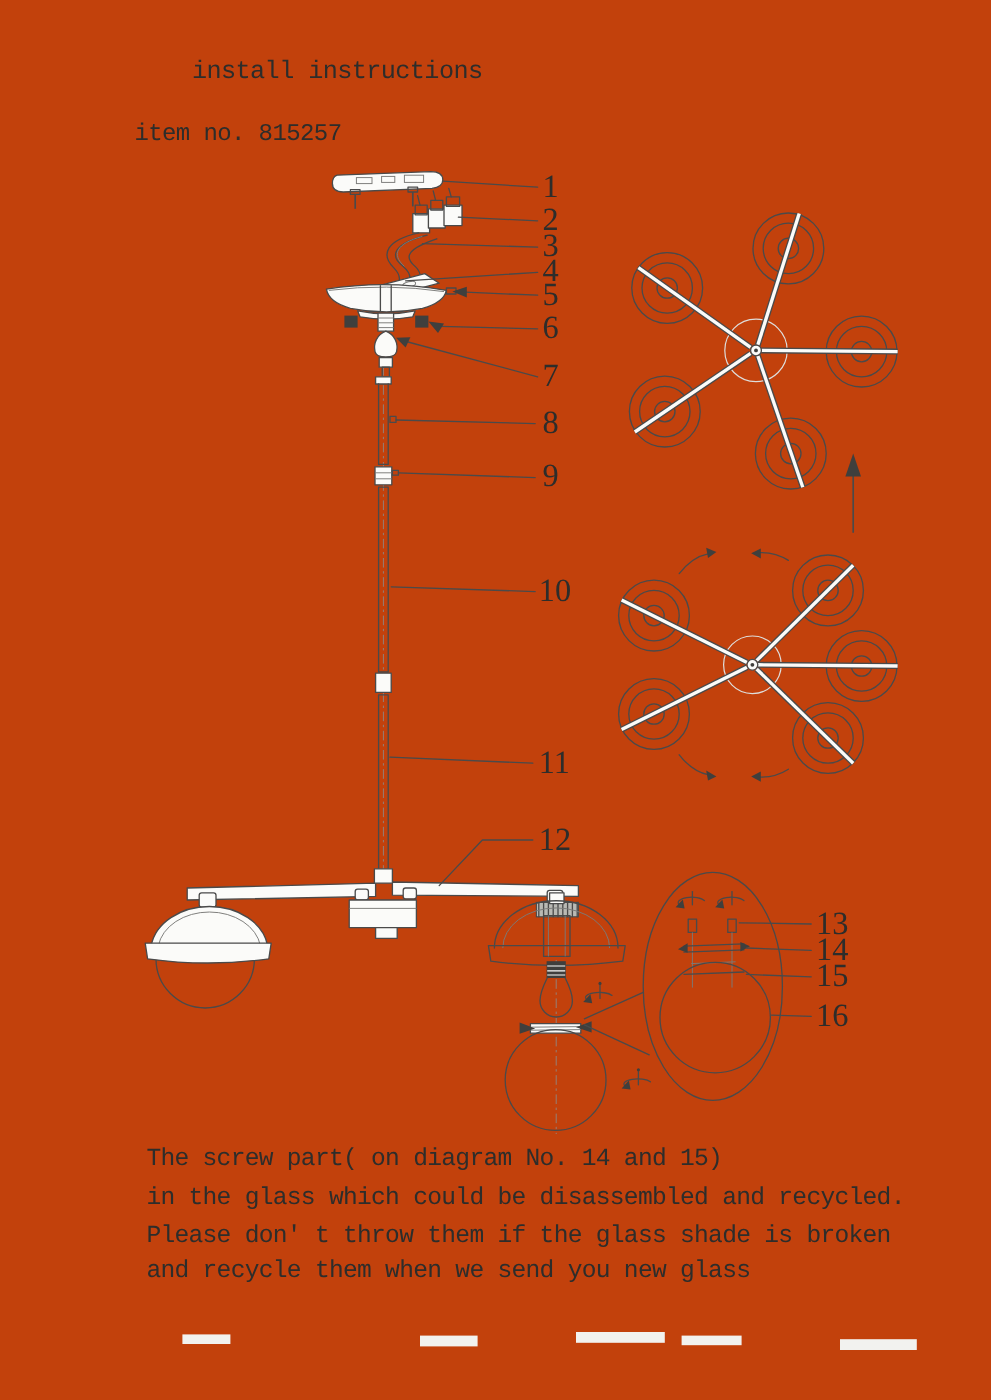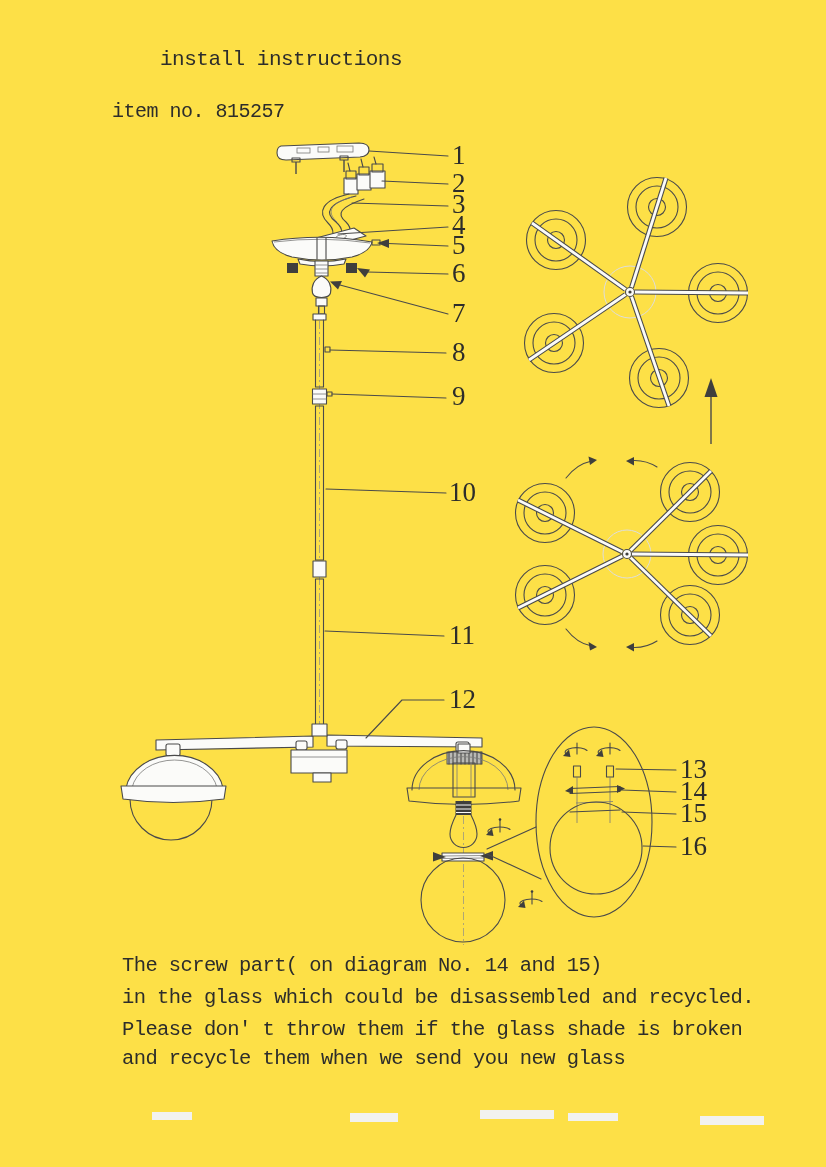--- a/index.html
+++ b/index.html
@@ -1,16 +1,16 @@
 <!DOCTYPE html>
 <html><head>
 <meta charset="utf-8">
 <style>
   html,body{margin:0;padding:0;background:#e8e8e6;}
-  .page{position:relative;width:826px;height:1167px;background:#fde047;margin:0 auto;
+  .page{position:relative;width:826px;height:1167px;background:#c2410c;margin:0 auto;
         font-family:"Liberation Mono",monospace;overflow:hidden;}
   svg{position:absolute;left:0;top:0;}
   .ln{fill:none;stroke:#4a4a4a;stroke-width:1.1;stroke-linecap:round;stroke-linejoin:round;}
   .ln2{fill:none;stroke:#4a4a4a;stroke-width:1.4;}
   .thin{fill:none;stroke:#7a7a78;stroke-width:.8;}
   .fillp{fill:#fbfbf9;stroke:#4a4a4a;stroke-width:1.1;stroke-linejoin:round;}
   .dark{fill:#3f3f3d;stroke:none;}
   .grayf{fill:#b9b9b4;stroke:#4a4a4a;stroke-width:.9;}
   .ctr{fill:none;stroke:#8d8d8a;stroke-width:.7;stroke-dasharray:8 3 2 3;}
   .armO{fill:none;stroke:#4a4a4a;stroke-width:5;}

